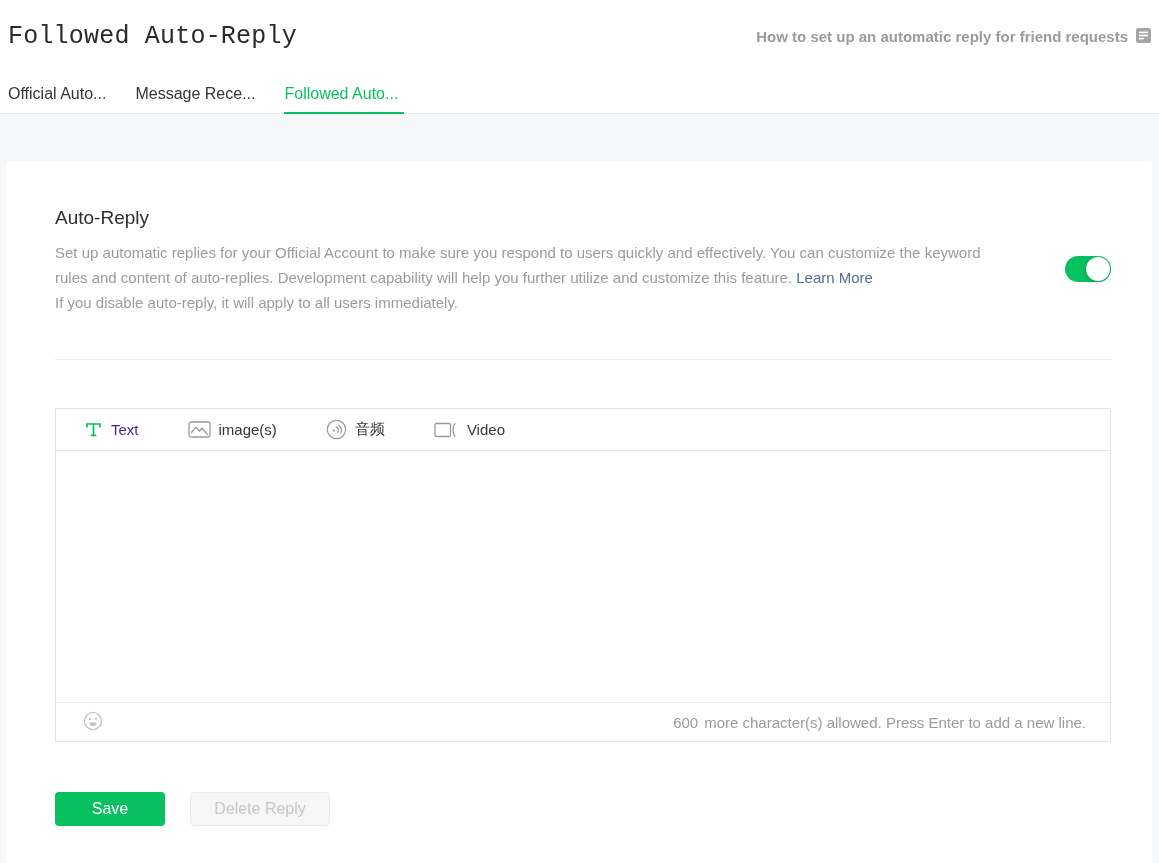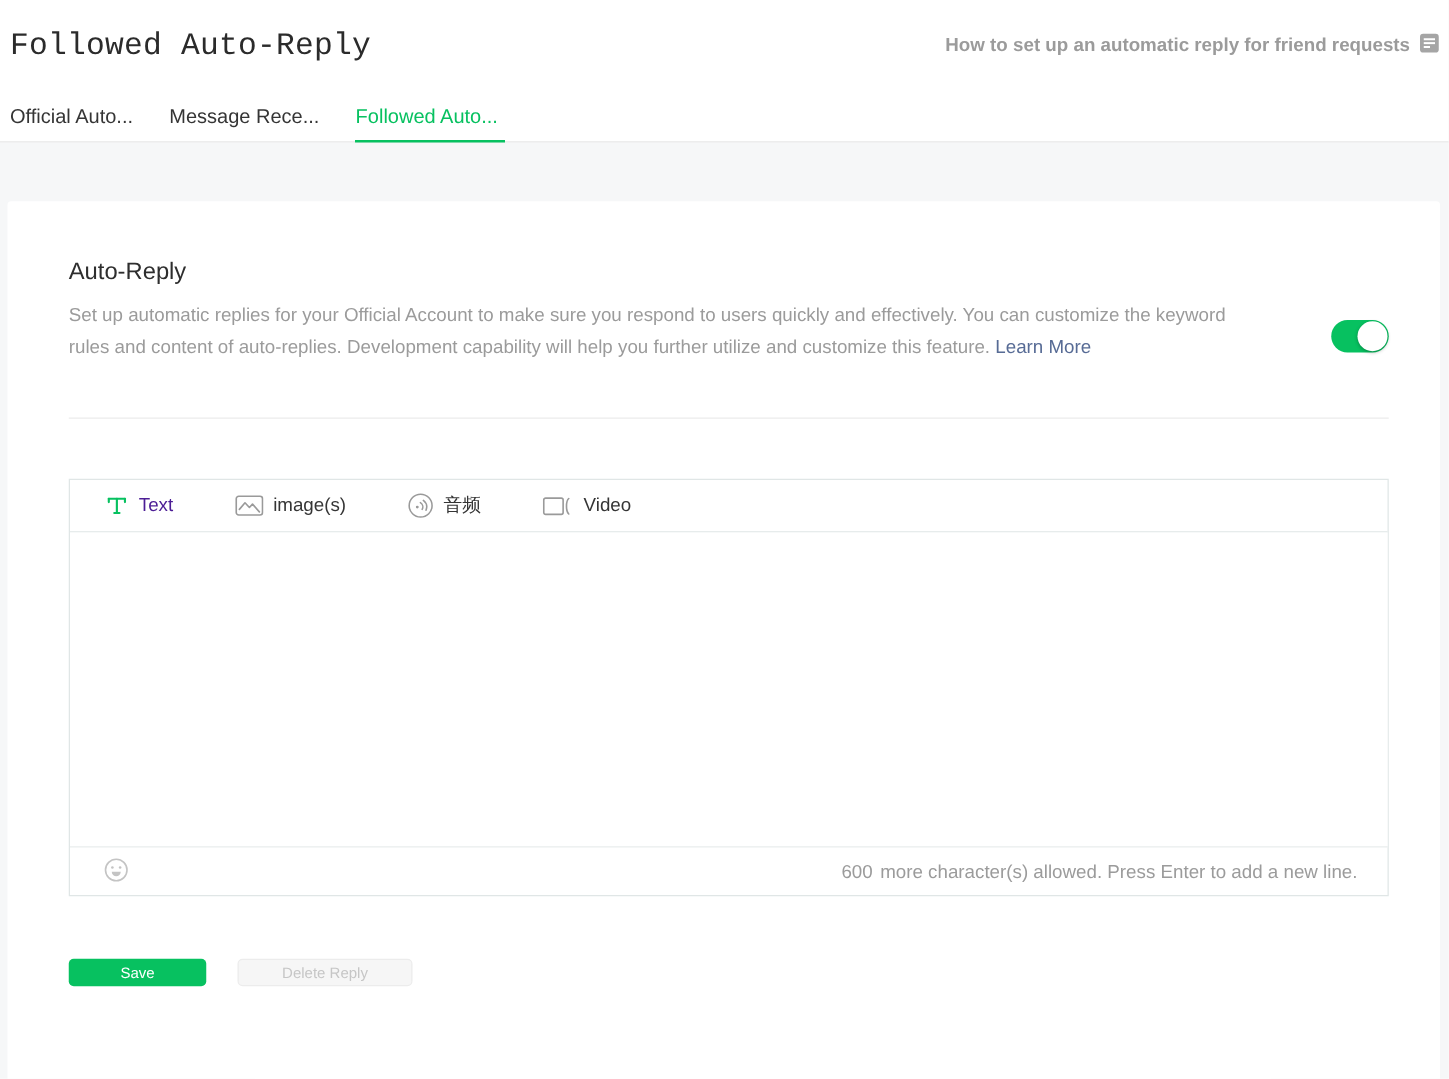--- a/index.html
+++ b/index.html
@@ -164,23 +164,23 @@
   }
   .char-info .count { margin-right: 6px; }
 
   
   .actions {
     display: flex;
     gap: 25px;
     margin-top: 50px;
   }
   .btn {
-    height: 22px;
+    height: 34px;
     border-radius: 4px;
-    font-size: 12px;
+    font-size: 16px;
     font-family: inherit;
     cursor: pointer;
     border: none;
   }
   .btn-save {
     width: 110px;
     background: #07c160;
     color: #fff;
   }
   .btn-delete {
@@ -216,20 +216,21 @@
   </div>
 </div>
 
 <div class="card">
   <h2 class="section-title">Auto-Reply</h2>
 
   <div class="desc-row">
     <div class="desc-text">
       <span>Set up automatic replies for your Official Account to make sure you respond to users quickly and effectively. You can customize the keyword rules and content of auto-replies. Development capability will help you further utilize and customize this feature.</span>
       <a>Learn More</a>
+      <div>If you disable auto-reply, it will apply to all users immediately.</div>
     </div>
     <div class="toggle">
       <div class="knob"></div>
     </div>
   </div>
 
   <hr class="divider">
 
   <div class="editor">
     <div class="editor-toolbar">

